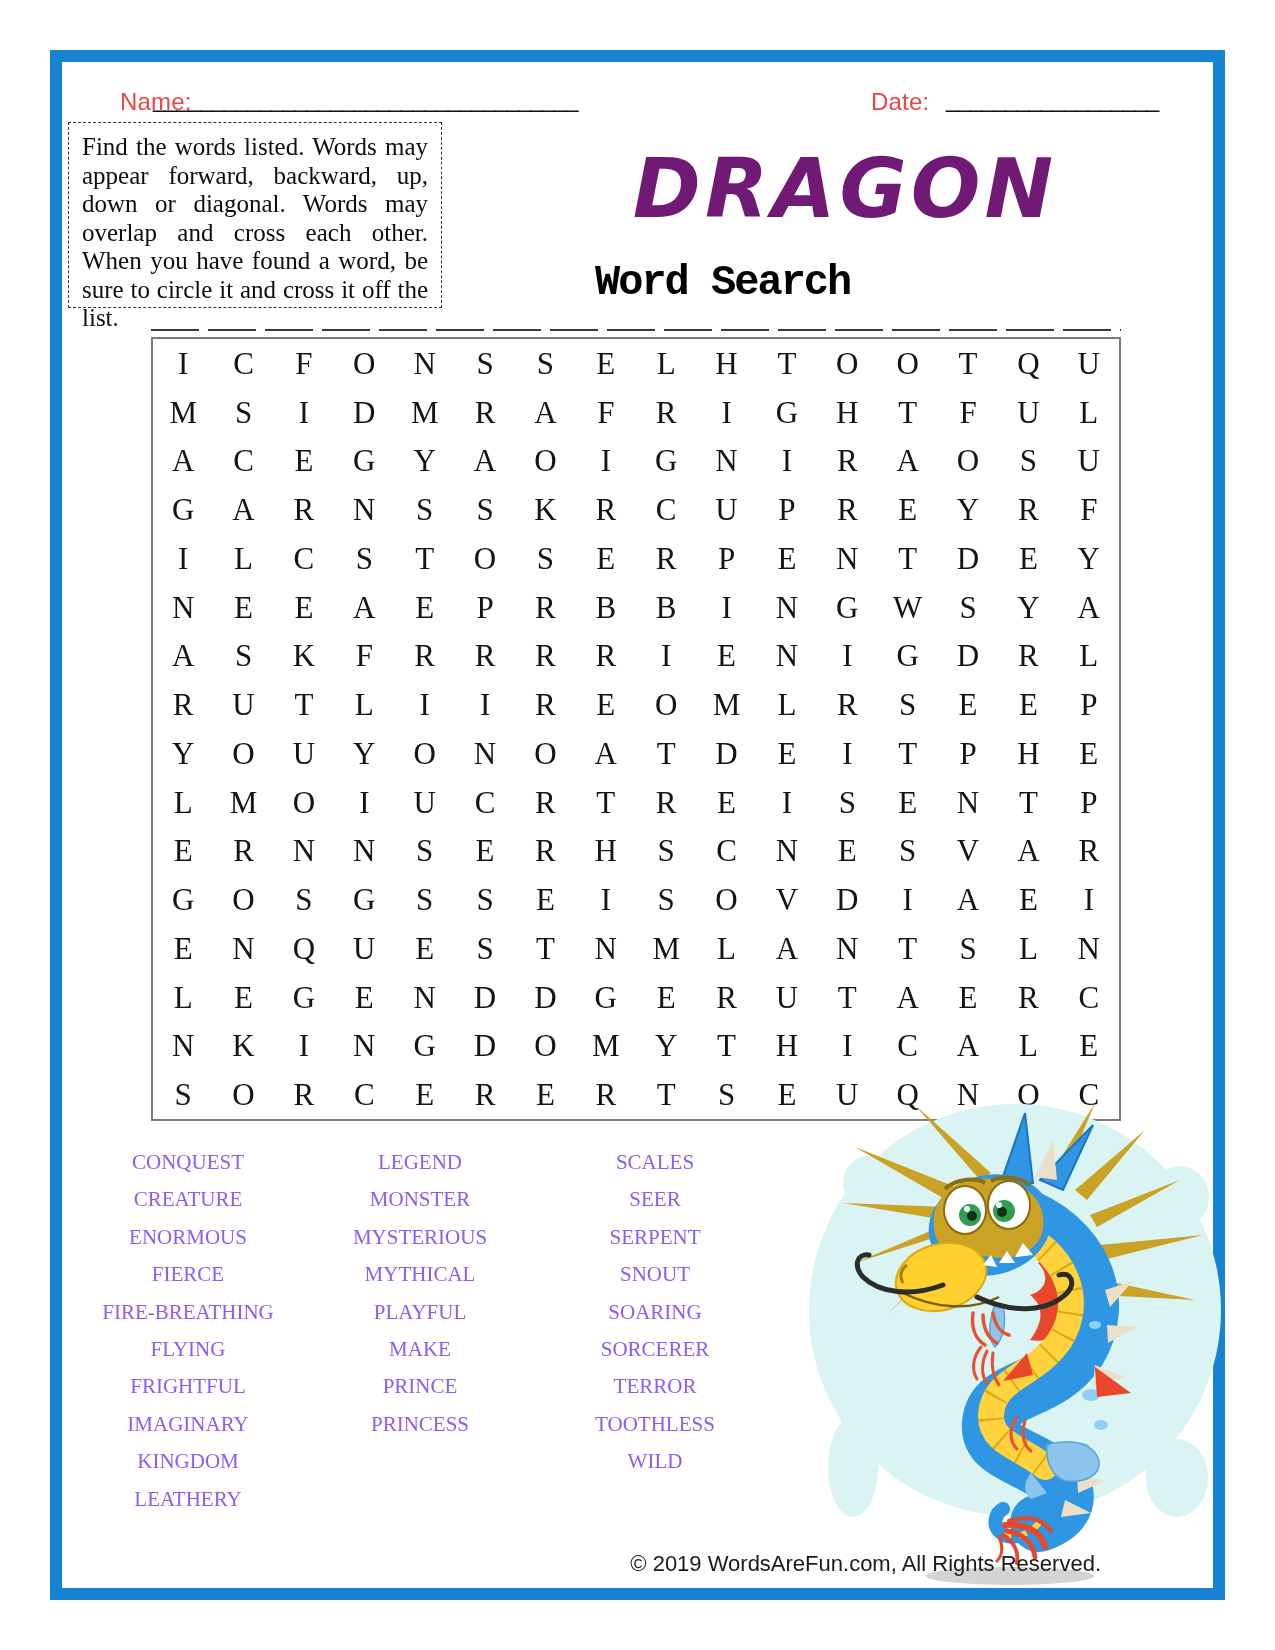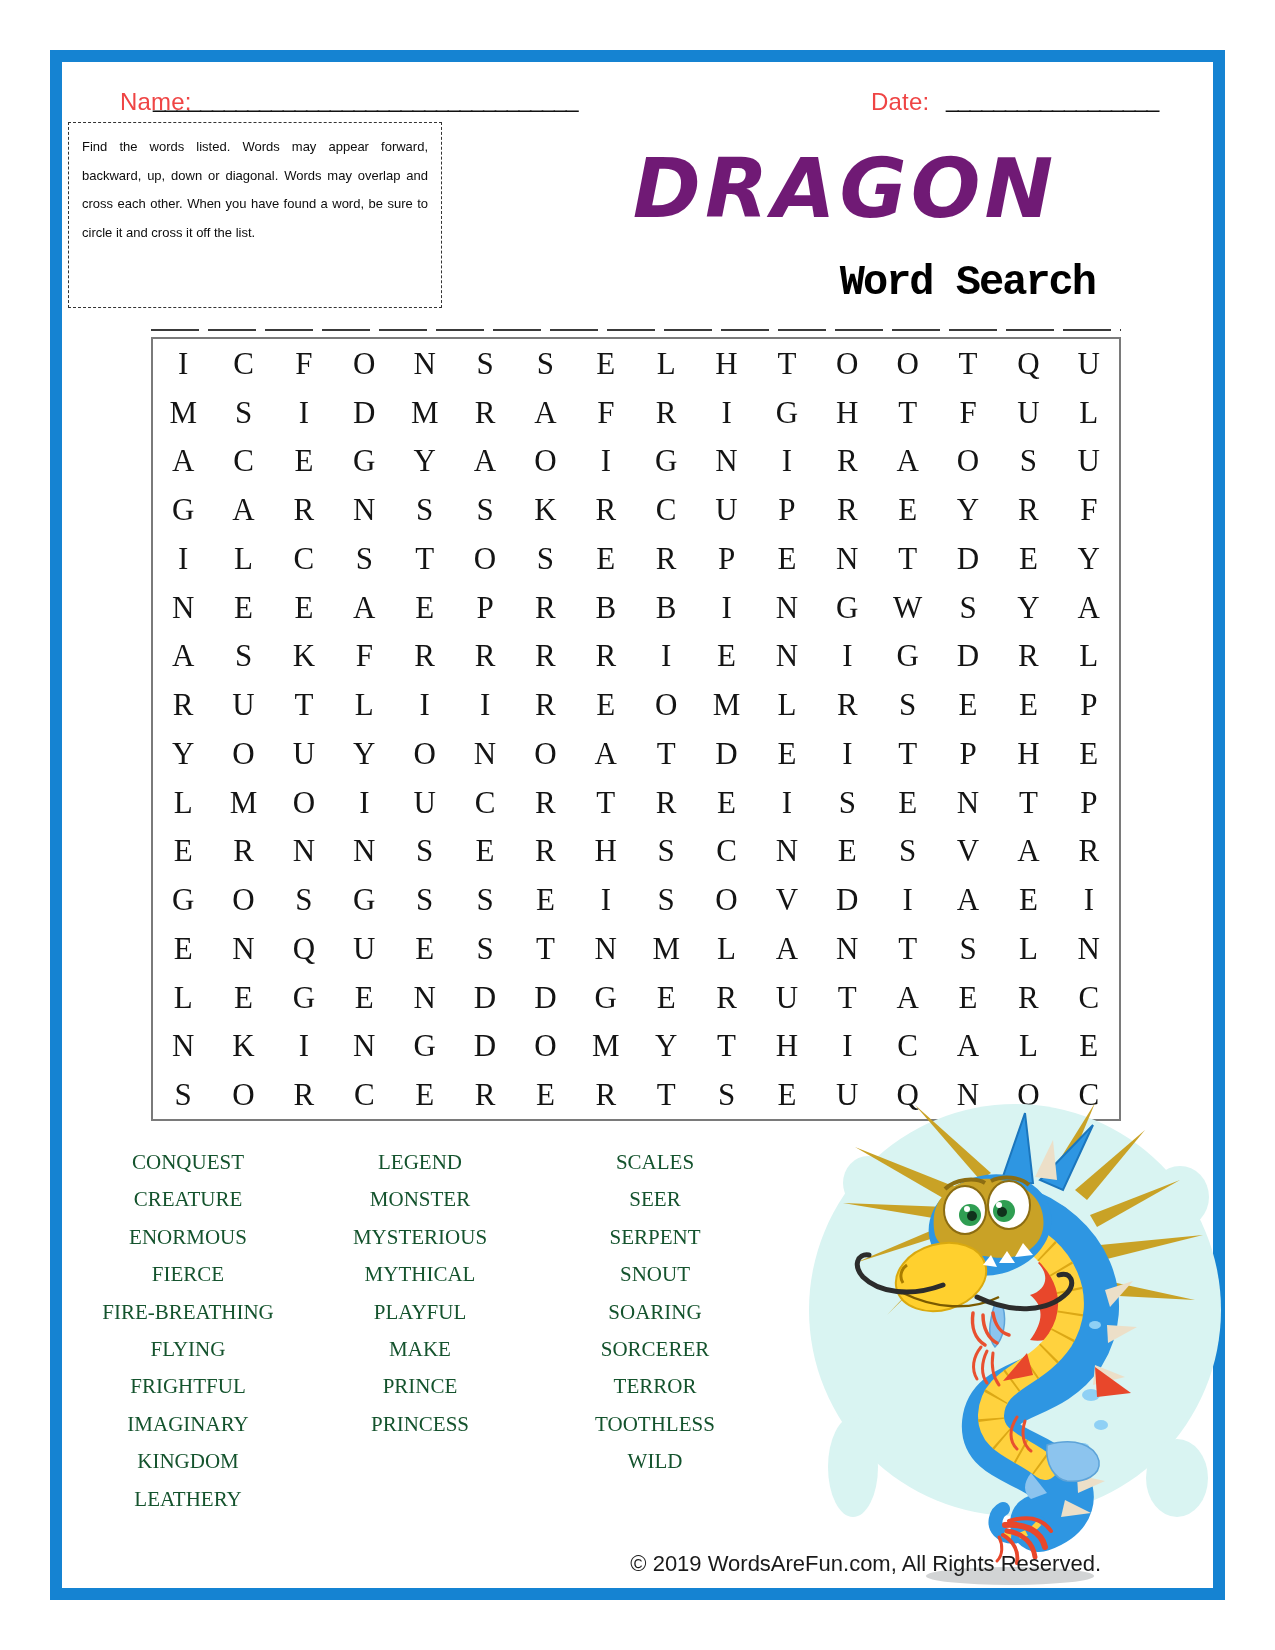--- a/index.html
+++ b/index.html
@@ -4,36 +4,36 @@
 <style>
   html,body{margin:0;padding:0;background:#fff;}
   body{width:1275px;height:1650px;position:relative;font-family:"Liberation Sans",sans-serif;color:#111;}
   .frame{position:absolute;left:50px;top:50px;width:1175px;height:1550px;border:12px solid #1583d2;box-sizing:border-box;background:#fff;}
   .abs{position:absolute;}
   
   .hdr-label{font-size:24px;color:#ef4444;letter-spacing:0.2px;margin-left:30px;}
   .hdr-line{font-size:23px;color:#111;letter-spacing:-1px;}
   
   .instructions{left:68px;top:122px;width:374px;height:186px;border:1.5px dashed #333;box-sizing:border-box;
-    padding:10px 13px;font-family:Liberation Sans, sans-serif;font-size:13px;line-height:28.5px;text-align:justify;color:#0c0c0c;}
+    padding:10px 13px;font-family:Liberation Serif, serif;font-size:25px;line-height:28.5px;text-align:justify;color:#0c0c0c;}
   
   .title{left:595px;top:148px;width:500px;text-align:center;color:#701a75;
     font-family:"DejaVu Sans",sans-serif;font-weight:800;font-style:italic;font-size:82px;letter-spacing:4px;line-height:1;}
-  .subtitle{left:595px;top:262px;width:500px;text-align:right;color:#000;
+  .subtitle{left:595px;top:262px;width:500px;text-align:left;color:#000;
     font-family:"Liberation Mono",monospace;font-weight:bold;font-size:42px;letter-spacing:-2px;line-height:1;}
   
   .topline{left:151px;top:329px;width:970px;height:2px;
     background:repeating-linear-gradient(90deg,#3a3a3a 0 48px,transparent 48px 57px);}
   
   .grid{left:151px;top:337px;width:970px;height:784px;border:2px solid #7a7a7a;box-sizing:border-box;background:#fff;
     display:grid;grid-template-columns:repeat(16,1fr);grid-template-rows:repeat(16,1fr);
     font-family:"Liberation Serif",serif;font-size:31px;color:#141414;}
   .cell{display:flex;align-items:center;justify-content:center;line-height:1;}
   
-  .word-col{top:1144px;width:230px;text-align:center;font-family:"Liberation Serif",serif;font-size:21px;color:#14532d;}
+  .word-col{top:1144px;width:230px;text-align:center;font-family:"Liberation Serif",serif;font-size:21px;color:#8b5cf6;}
   .word{height:37.4px;line-height:37.4px;white-space:nowrap;}
   
   .footer{left:62px;top:1551px;width:1039px;text-align:right;font-size:22px;color:#1a1a1a;}
   .dragon{left:795px;top:1085px;width:450px;height:500px;}
 </style>
 </head>
 <body>
 
 <div class="frame"></div>
 

